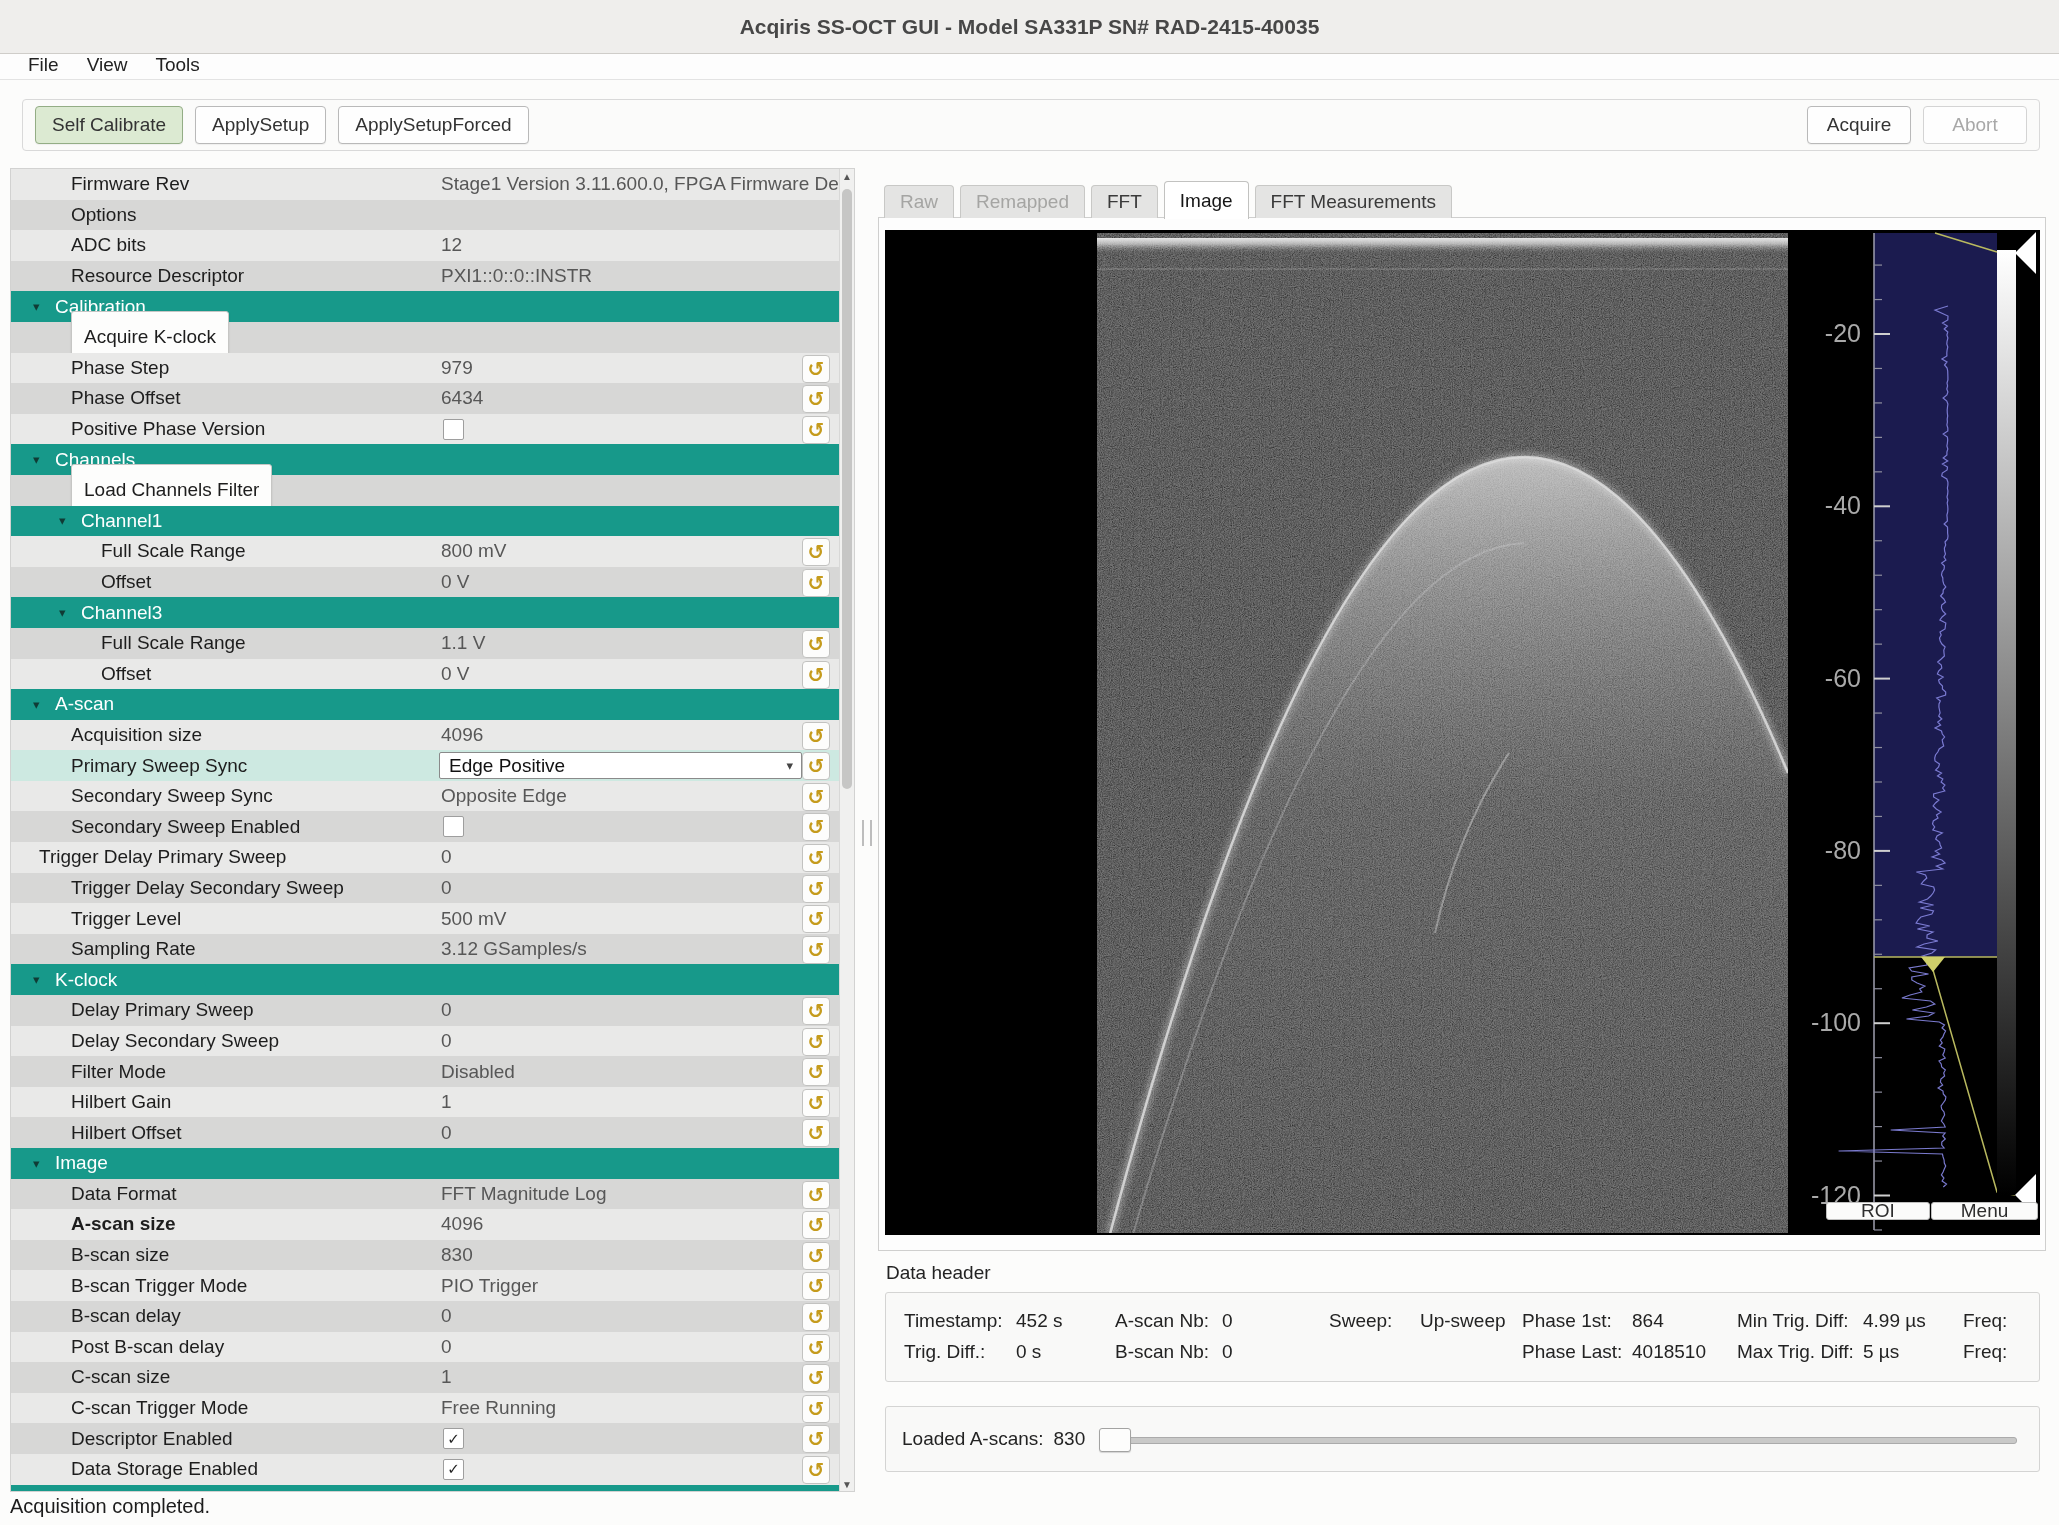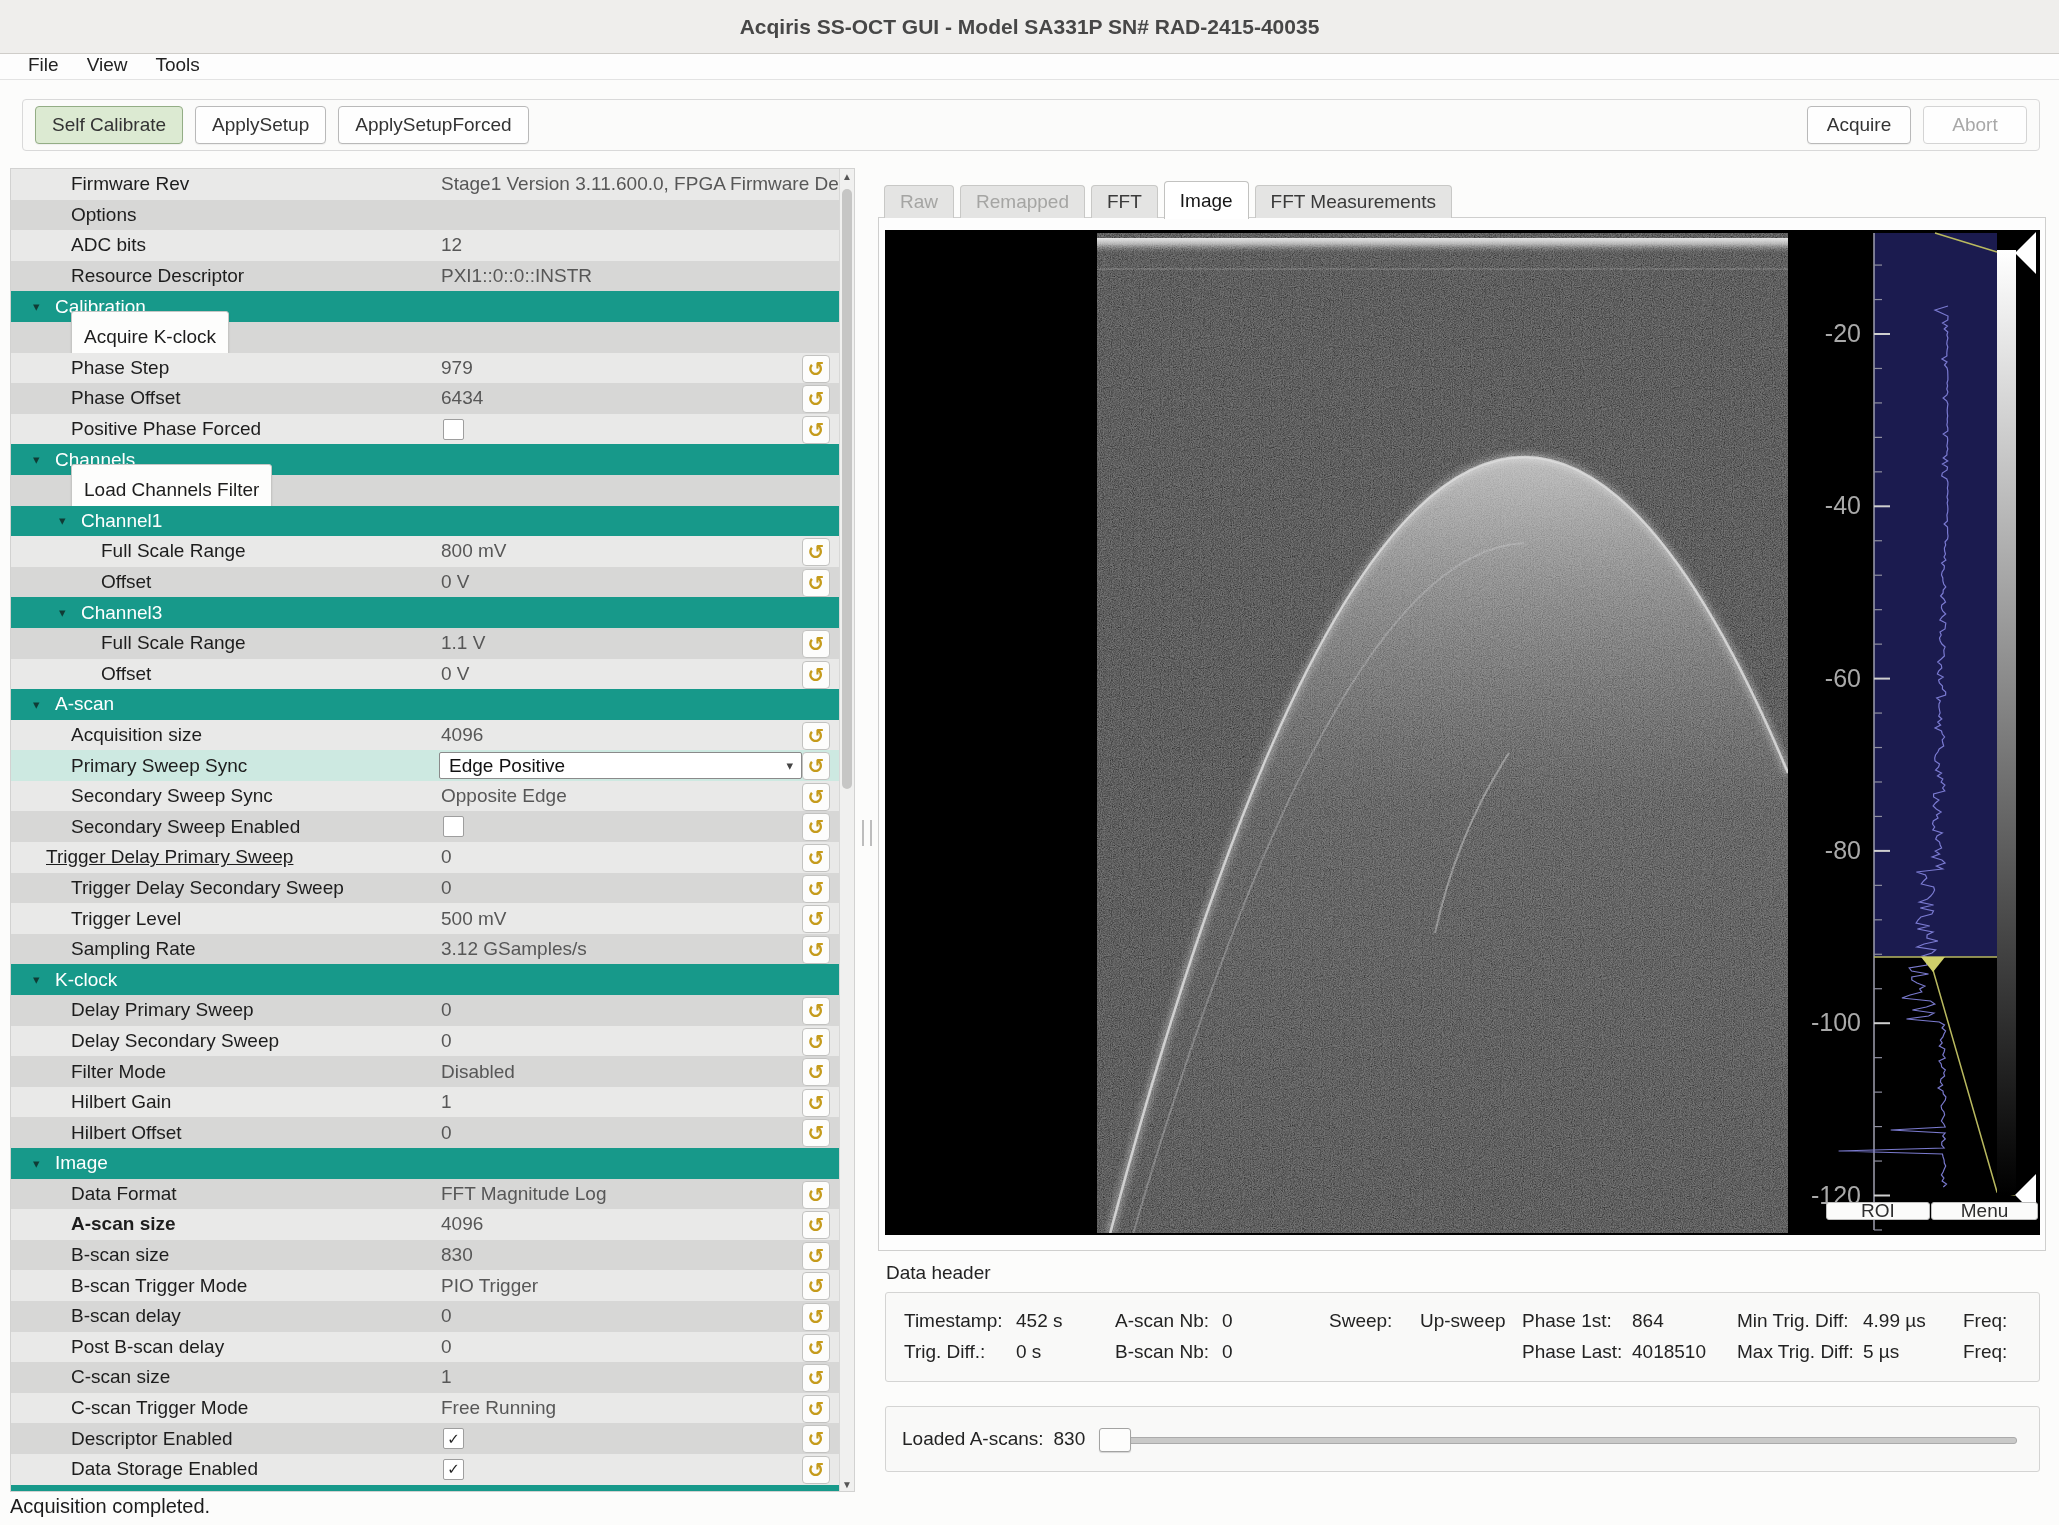--- a/index.html
+++ b/index.html
@@ -136,21 +136,21 @@
       <span class="t-label" style="padding-left: 60px;">Phase Step</span>
       <span class="t-val">979</span>
       <div class="undo">↺</div>
     </div>
     <div class="trow alt">
       <span class="t-label" style="padding-left: 60px;">Phase Offset</span>
       <span class="t-val">6434</span>
       <div class="undo">↺</div>
     </div>
     <div class="trow">
-      <span class="t-label" style="padding-left: 60px;">Positive Phase Forced</span>
+      <span class="t-label" style="padding-left: 60px;">Positive Phase Version</span>
       <div class="checkbox"></div>
       <div class="undo">↺</div>
     </div>
     <div class="trow alt sect">
       <span class="s-mark" style="left: 22px;">▾</span>
       <span class="s-label" style="left: 44px;">Channels</span>
     </div>
     <div class="trow btnrow">
       <div class="tree-btn">Load Channels Filter</div>
     </div>
@@ -203,21 +203,21 @@
       <span class="t-label" style="padding-left: 60px;">Secondary Sweep Sync</span>
       <span class="t-val">Opposite Edge</span>
       <div class="undo">↺</div>
     </div>
     <div class="trow alt">
       <span class="t-label" style="padding-left: 60px;">Secondary Sweep Enabled</span>
       <div class="checkbox"></div>
       <div class="undo">↺</div>
     </div>
     <div class="trow">
-      <span class="t-label" style="padding-left: 35px; text-decoration: underline;">Trigger Delay Primary Sweep</span>
+      <span class="t-label" style="padding-left: 28px;">Trigger Delay Primary Sweep</span>
       <span class="t-val">0</span>
       <div class="undo">↺</div>
     </div>
     <div class="trow alt">
       <span class="t-label" style="padding-left: 60px;">Trigger Delay Secondary Sweep</span>
       <span class="t-val">0</span>
       <div class="undo">↺</div>
     </div>
     <div class="trow">
       <span class="t-label" style="padding-left: 60px;">Trigger Level</span>

